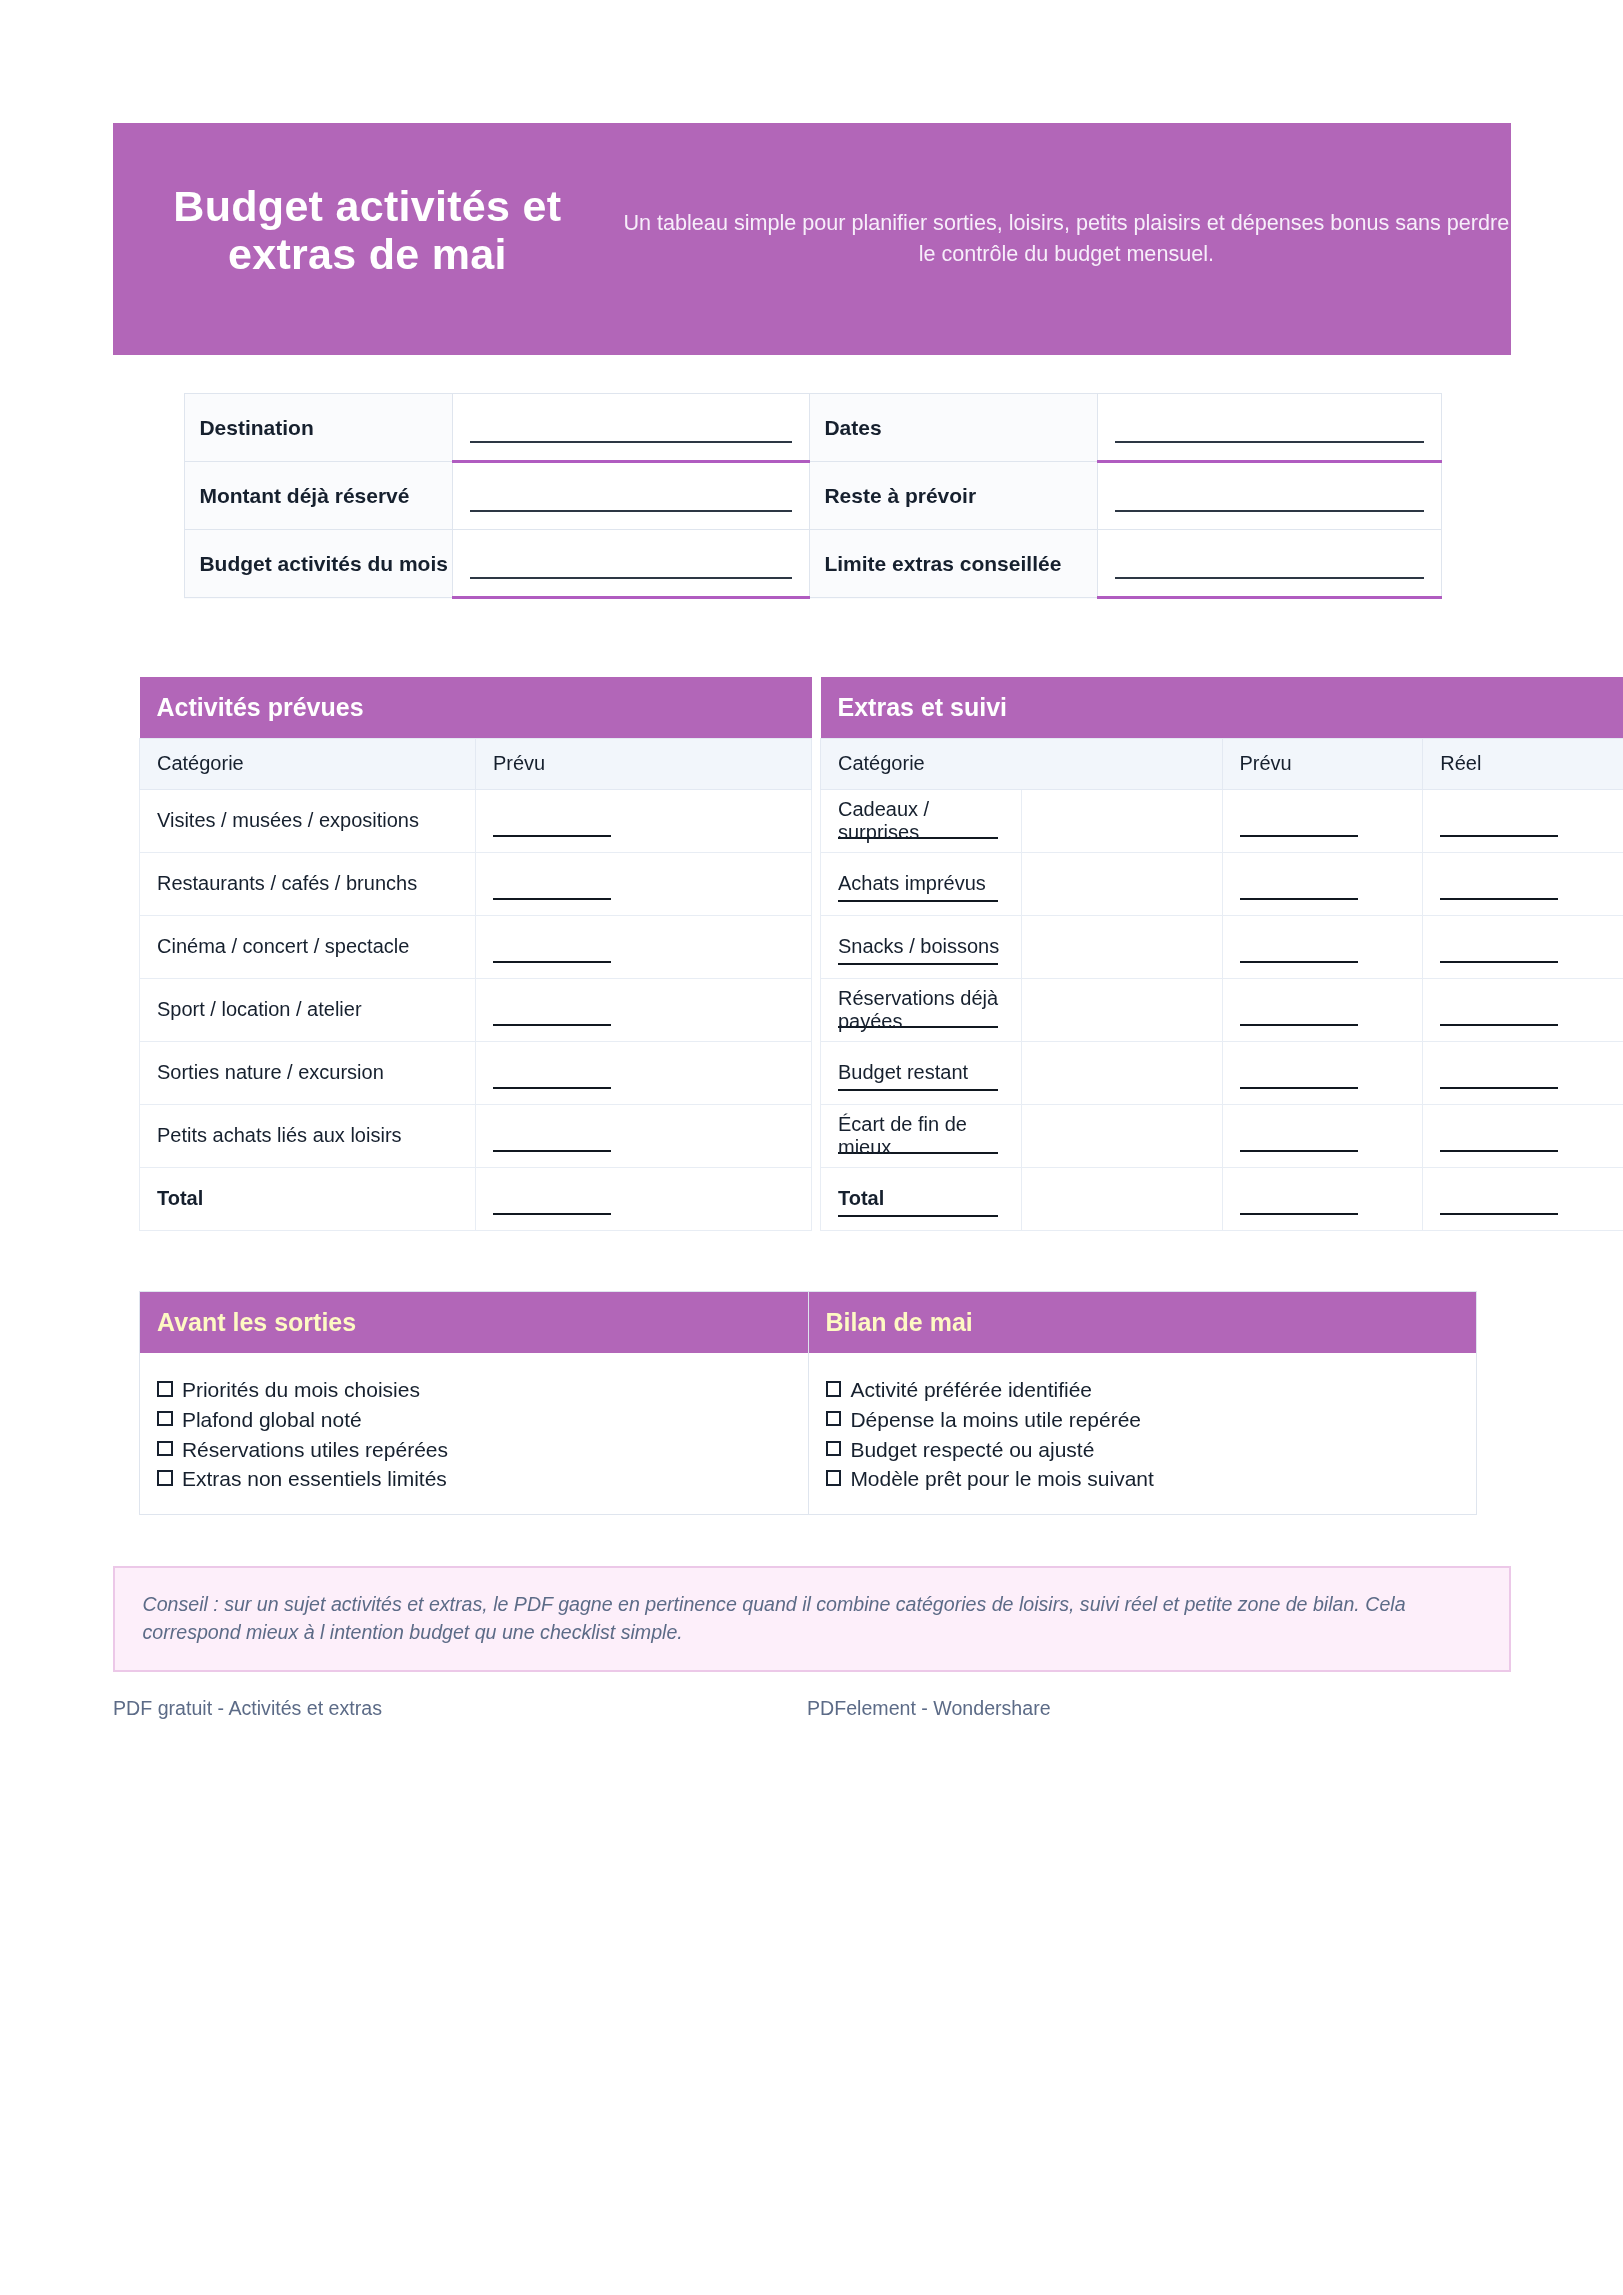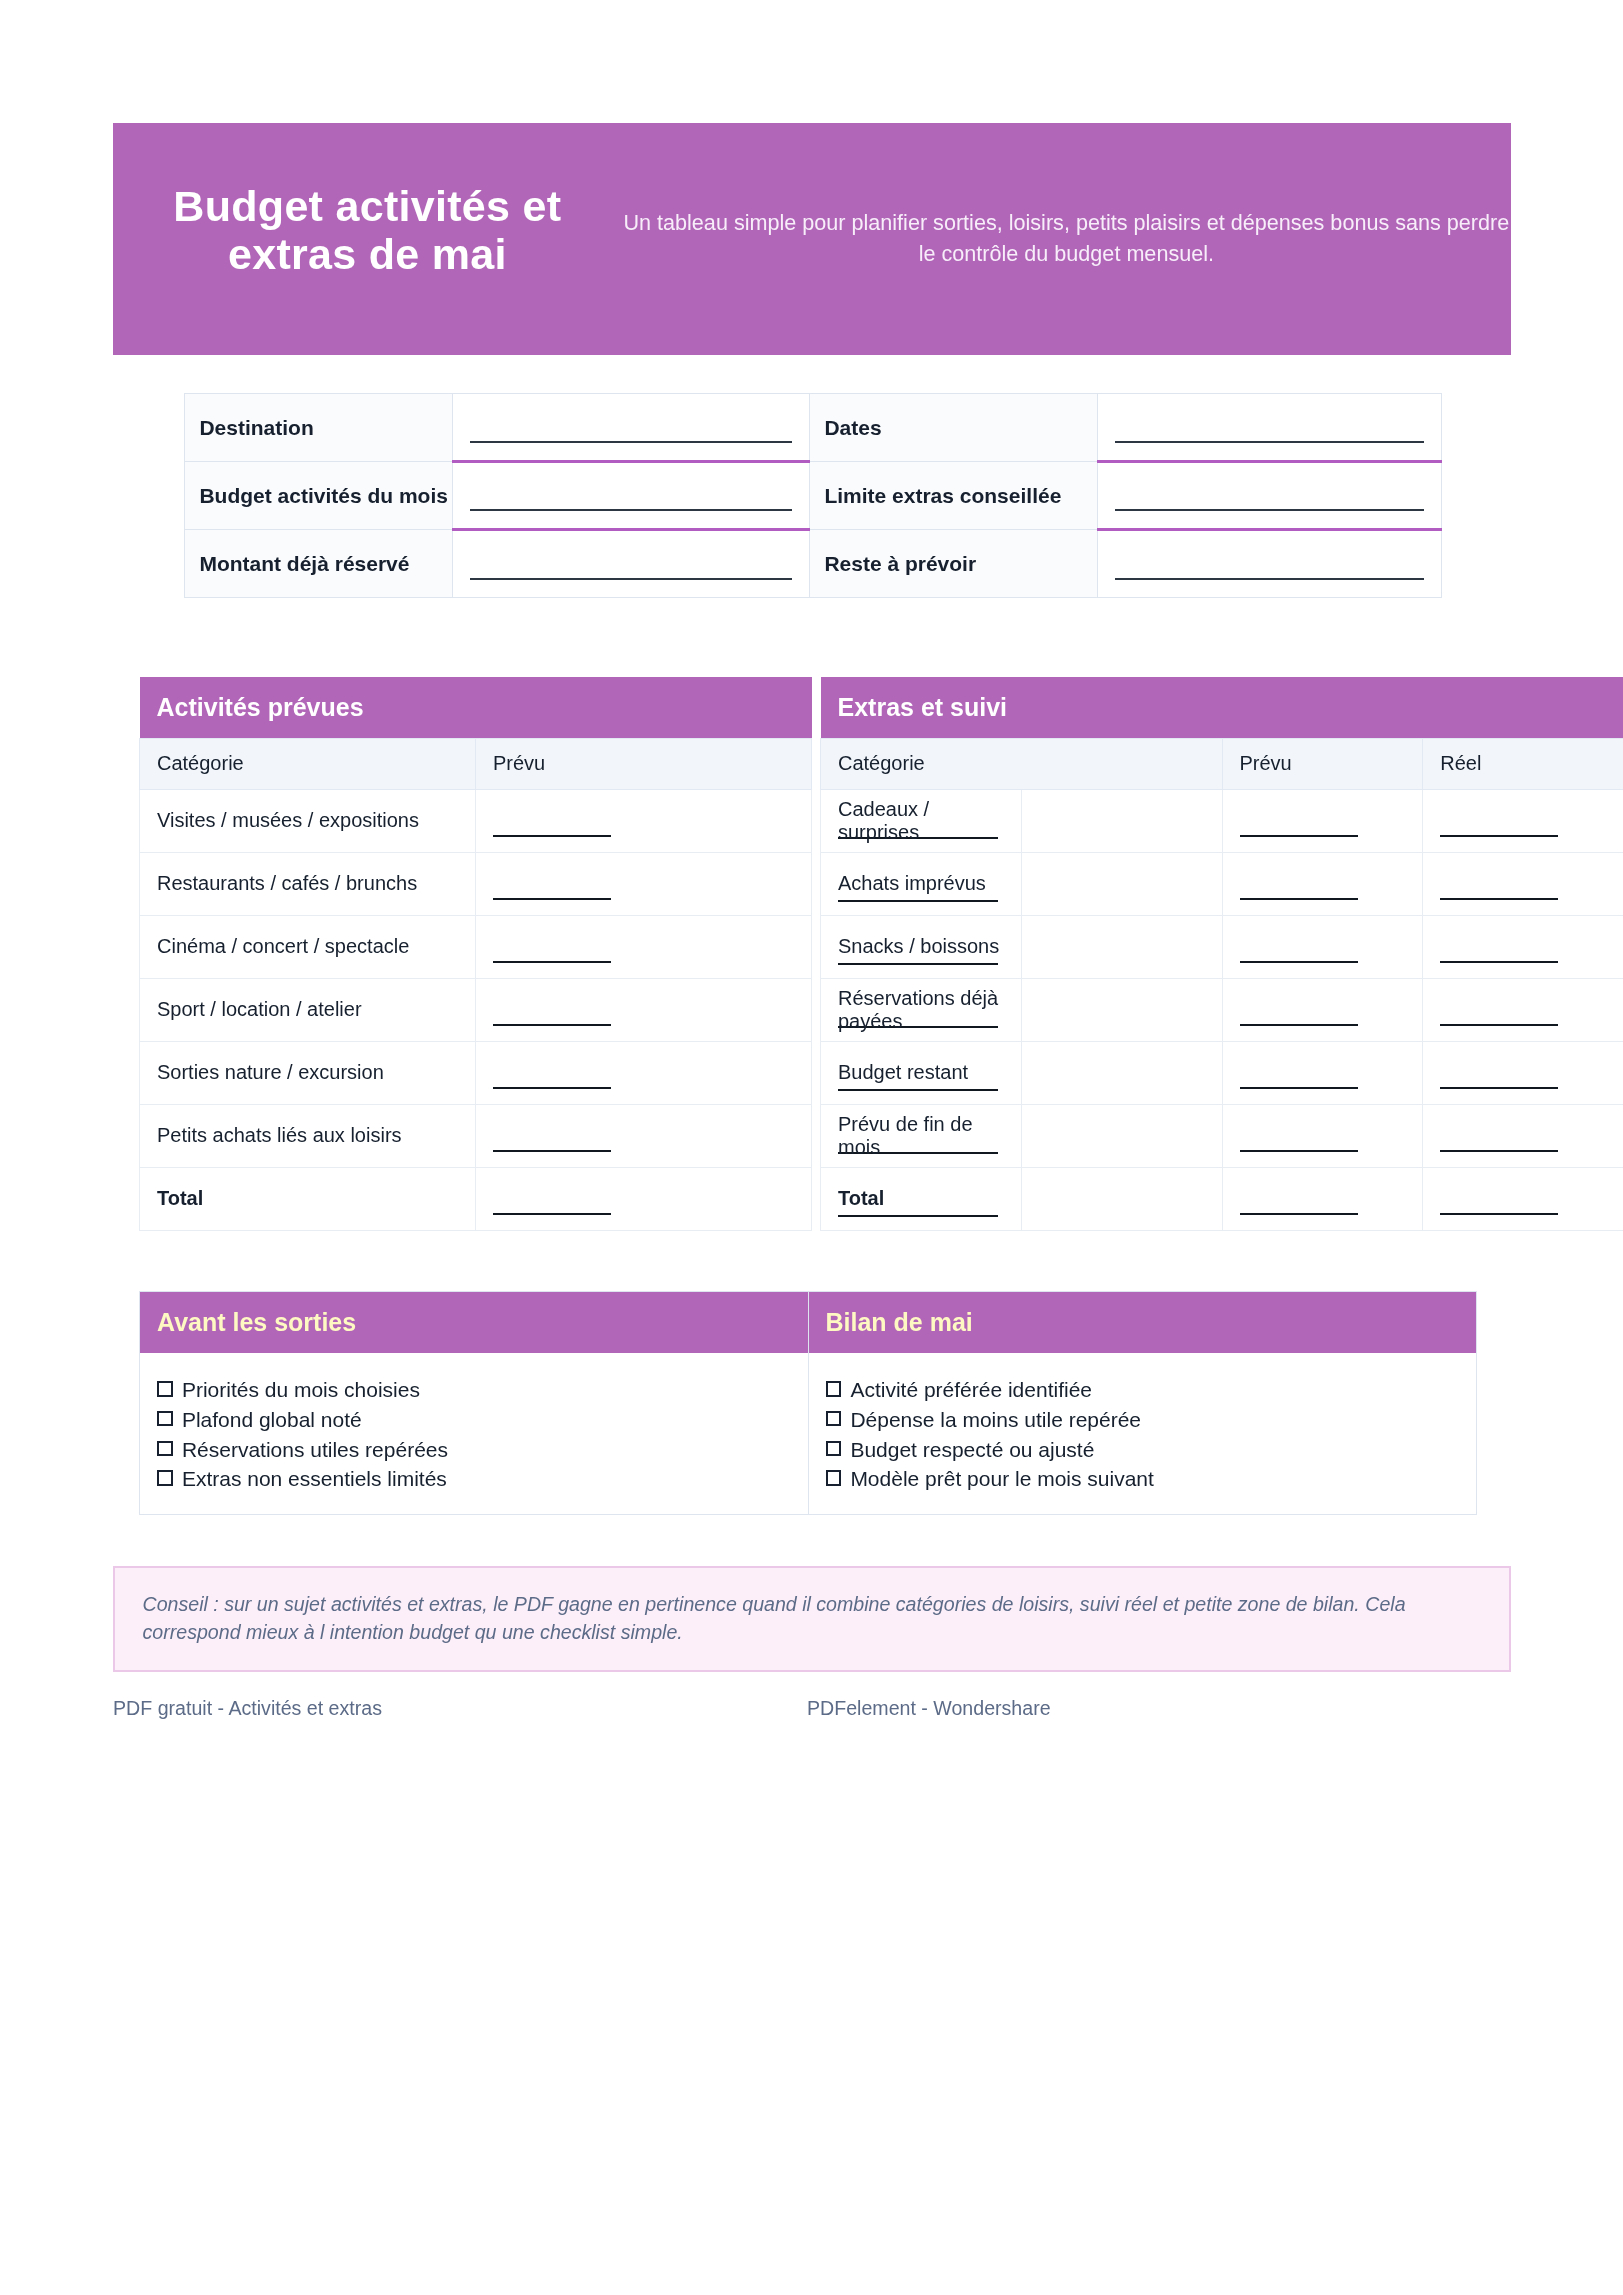--- a/index.html
+++ b/index.html
@@ -154,36 +154,36 @@
         <td class="c1 info-label">Destination</td>
         <td class="c2 info-val accent">
             <span class="rule"></span>
           </td>
         <td class="c3 info-label">Dates</td>
         <td class="c4 info-val accent">
             <span class="rule"></span>
           </td>
       </tr>
       <tr>
+        <td class="c1 info-label">Montant déjà réservé</td>
+        <td class="c2 info-val">
+            <span class="rule"></span>
+          </td>
+        <td class="c3 info-label">Reste à prévoir</td>
+        <td class="c4 info-val">
+            <span class="rule"></span>
+          </td>
+      </tr>
+      <tr>
         <td class="c1 info-label">Budget activités du mois</td>
         <td class="c2 info-val accent">
             <span class="rule"></span>
           </td>
         <td class="c3 info-label">Limite extras conseillée</td>
         <td class="c4 info-val accent">
-            <span class="rule"></span>
-          </td>
-      </tr>
-      <tr>
-        <td class="c1 info-label">Montant déjà réservé</td>
-        <td class="c2 info-val">
-            <span class="rule"></span>
-          </td>
-        <td class="c3 info-label">Reste à prévoir</td>
-        <td class="c4 info-val">
             <span class="rule"></span>
           </td>
       </tr>
     </tbody>
   </table>
 
   <div class="main-wrap">
 
     <table class="mt mt-left">
       <thead>
@@ -297,21 +297,21 @@
           <td class="w-cat-r1 cat-cell"><span class="ul"></span><span class="clabel">Budget restant</span></td>
           <td class="w-cat-r2"></td>
           <td class="w-num-r num-cell">
               <span class="ul"></span>
             </td>
           <td class="w-num-r2 num-cell">
               <span class="ul"></span>
             </td>
         </tr>
         <tr>
-          <td class="w-cat-r1 cat-cell"><span class="ul"></span><span class="clabel">Prévu de fin de mois</span></td>
+          <td class="w-cat-r1 cat-cell"><span class="ul"></span><span class="clabel">Écart de fin de mieux</span></td>
           <td class="w-cat-r2"></td>
           <td class="w-num-r num-cell">
               <span class="ul"></span>
             </td>
           <td class="w-num-r2 num-cell">
               <span class="ul"></span>
             </td>
         </tr>
         <tr>
           <td class="w-cat-r1 cat-cell total"><span class="ul"></span><span class="clabel">Total</span></td>

